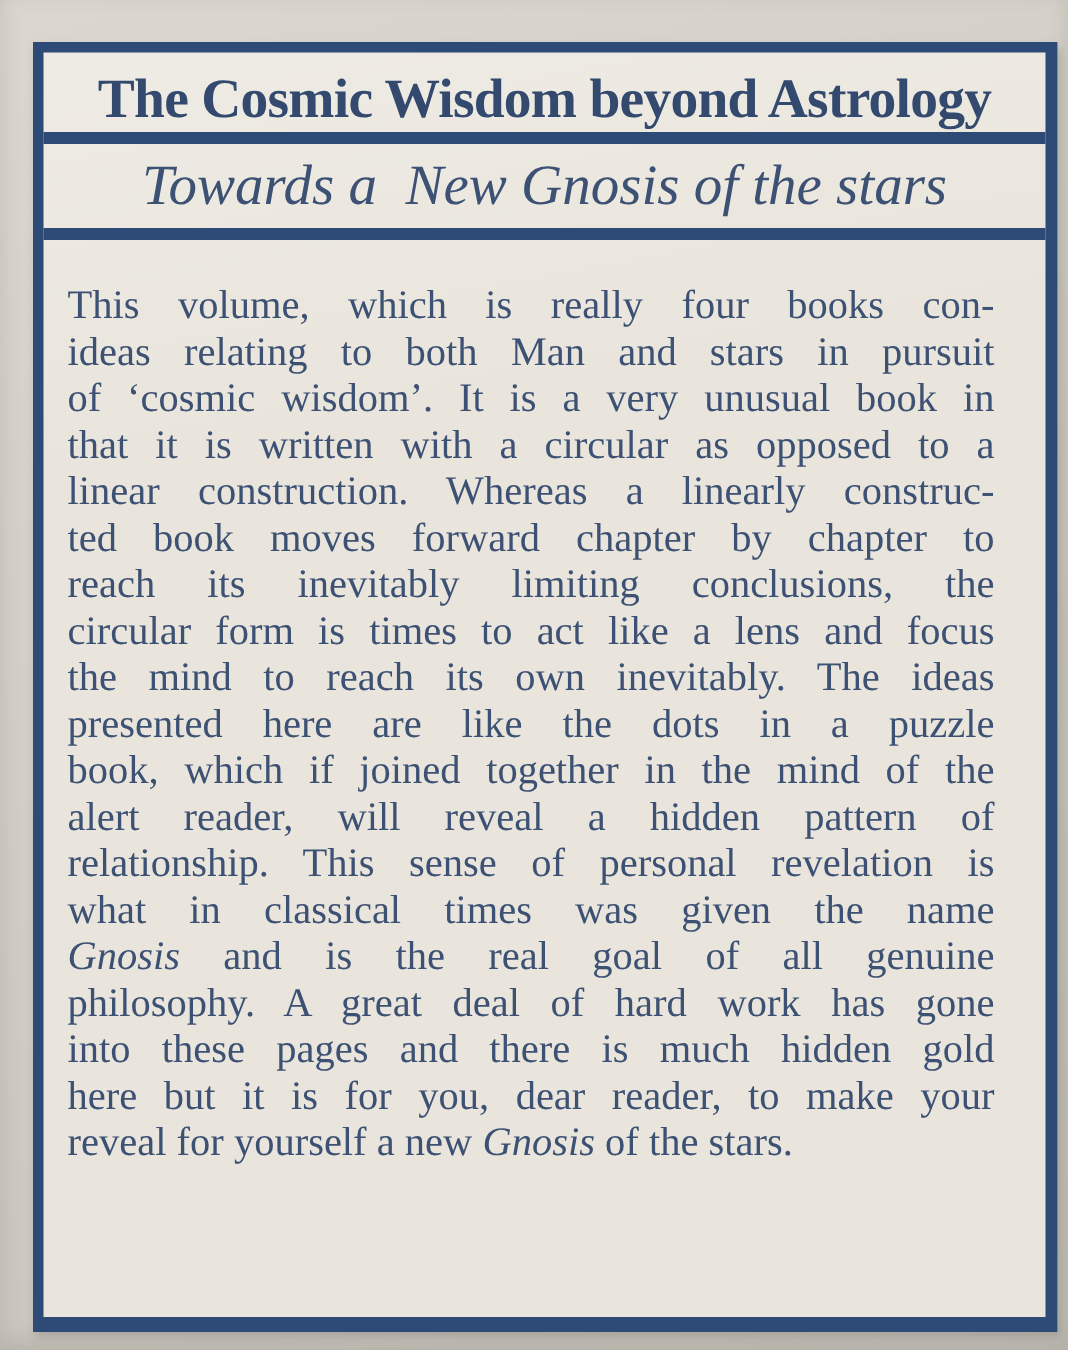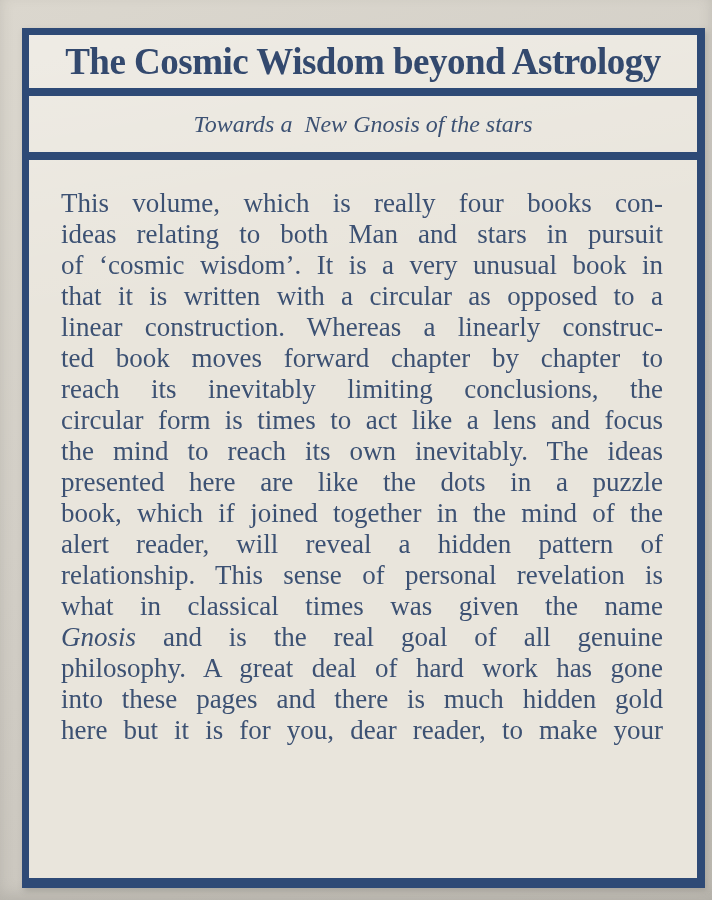--- a/index.html
+++ b/index.html
@@ -30,21 +30,21 @@
     background:
       linear-gradient(170deg, rgba(255,255,255,0.25) 0%, rgba(255,255,255,0) 30%),
       var(--paper, #e9e5dc);
     display: flex;
     flex-direction: column;
     box-shadow: 2px 3px 6px rgba(80,78,72,0.25);
   }
   .row-title {
     height: 53px;
     display: flex;
-    align-items: center;
+    align-items: flex-end;
     justify-content: center;
     flex: 0 0 auto;
   }
   .title {
     margin: 0;
     font-size: 37px;
     font-weight: bold;
     letter-spacing: -0.5px;
     white-space: nowrap;
     color: var(--ink-dark, #33496e);
@@ -57,27 +57,27 @@
   .row-subtitle {
     height: 56px;
     display: flex;
     align-items: center;
     justify-content: center;
     flex: 0 0 auto;
   }
   .subtitle {
     margin: 0;
     font-style: italic;
-    font-size: 24px;
+    font-size: 38px;
     white-space: pre;
     color: var(--ink, #3c5173);
   }
   .body {
     flex: 1 1 auto;
-    padding: 28px 34px 0 32px;
+    padding: 28px 34px 0 16px;
     color: var(--ink, #3c5173);
     font-size: 27px;
     line-height: 31px;
     overflow: hidden;
   }
   .line {
     text-align: justify;
     text-align-last: justify;
   }
   .line.noJust {
@@ -118,16 +118,17 @@
         <div class="line"><span>the mind to reach its own inevitably. The ideas</span></div>
         <div class="line"><span>presented here are like the dots in a puzzle</span></div>
         <div class="line"><span>book, which if joined together in the mind of the</span></div>
         <div class="line"><span>alert reader, will reveal a hidden pattern of</span></div>
         <div class="line"><span>relationship. This sense of personal revelation is</span></div>
         <div class="line"><span>what in classical times was given the name</span></div>
         <div class="line"><span class="it">Gnosis</span><span> and is the real goal of all genuine</span></div>
         <div class="line"><span>philosophy. A great deal of hard work has gone</span></div>
         <div class="line"><span>into these pages and there is much hidden gold</span></div>
         <div class="line"><span>here but it is for you, dear reader, to make your</span></div>
+        <div class="line noJust"><span>reveal for yourself a new </span><span class="it">Gnosis</span><span> of the stars.</span></div>
       </div>
 
   </div>
 </div>
 
 </body></html>

